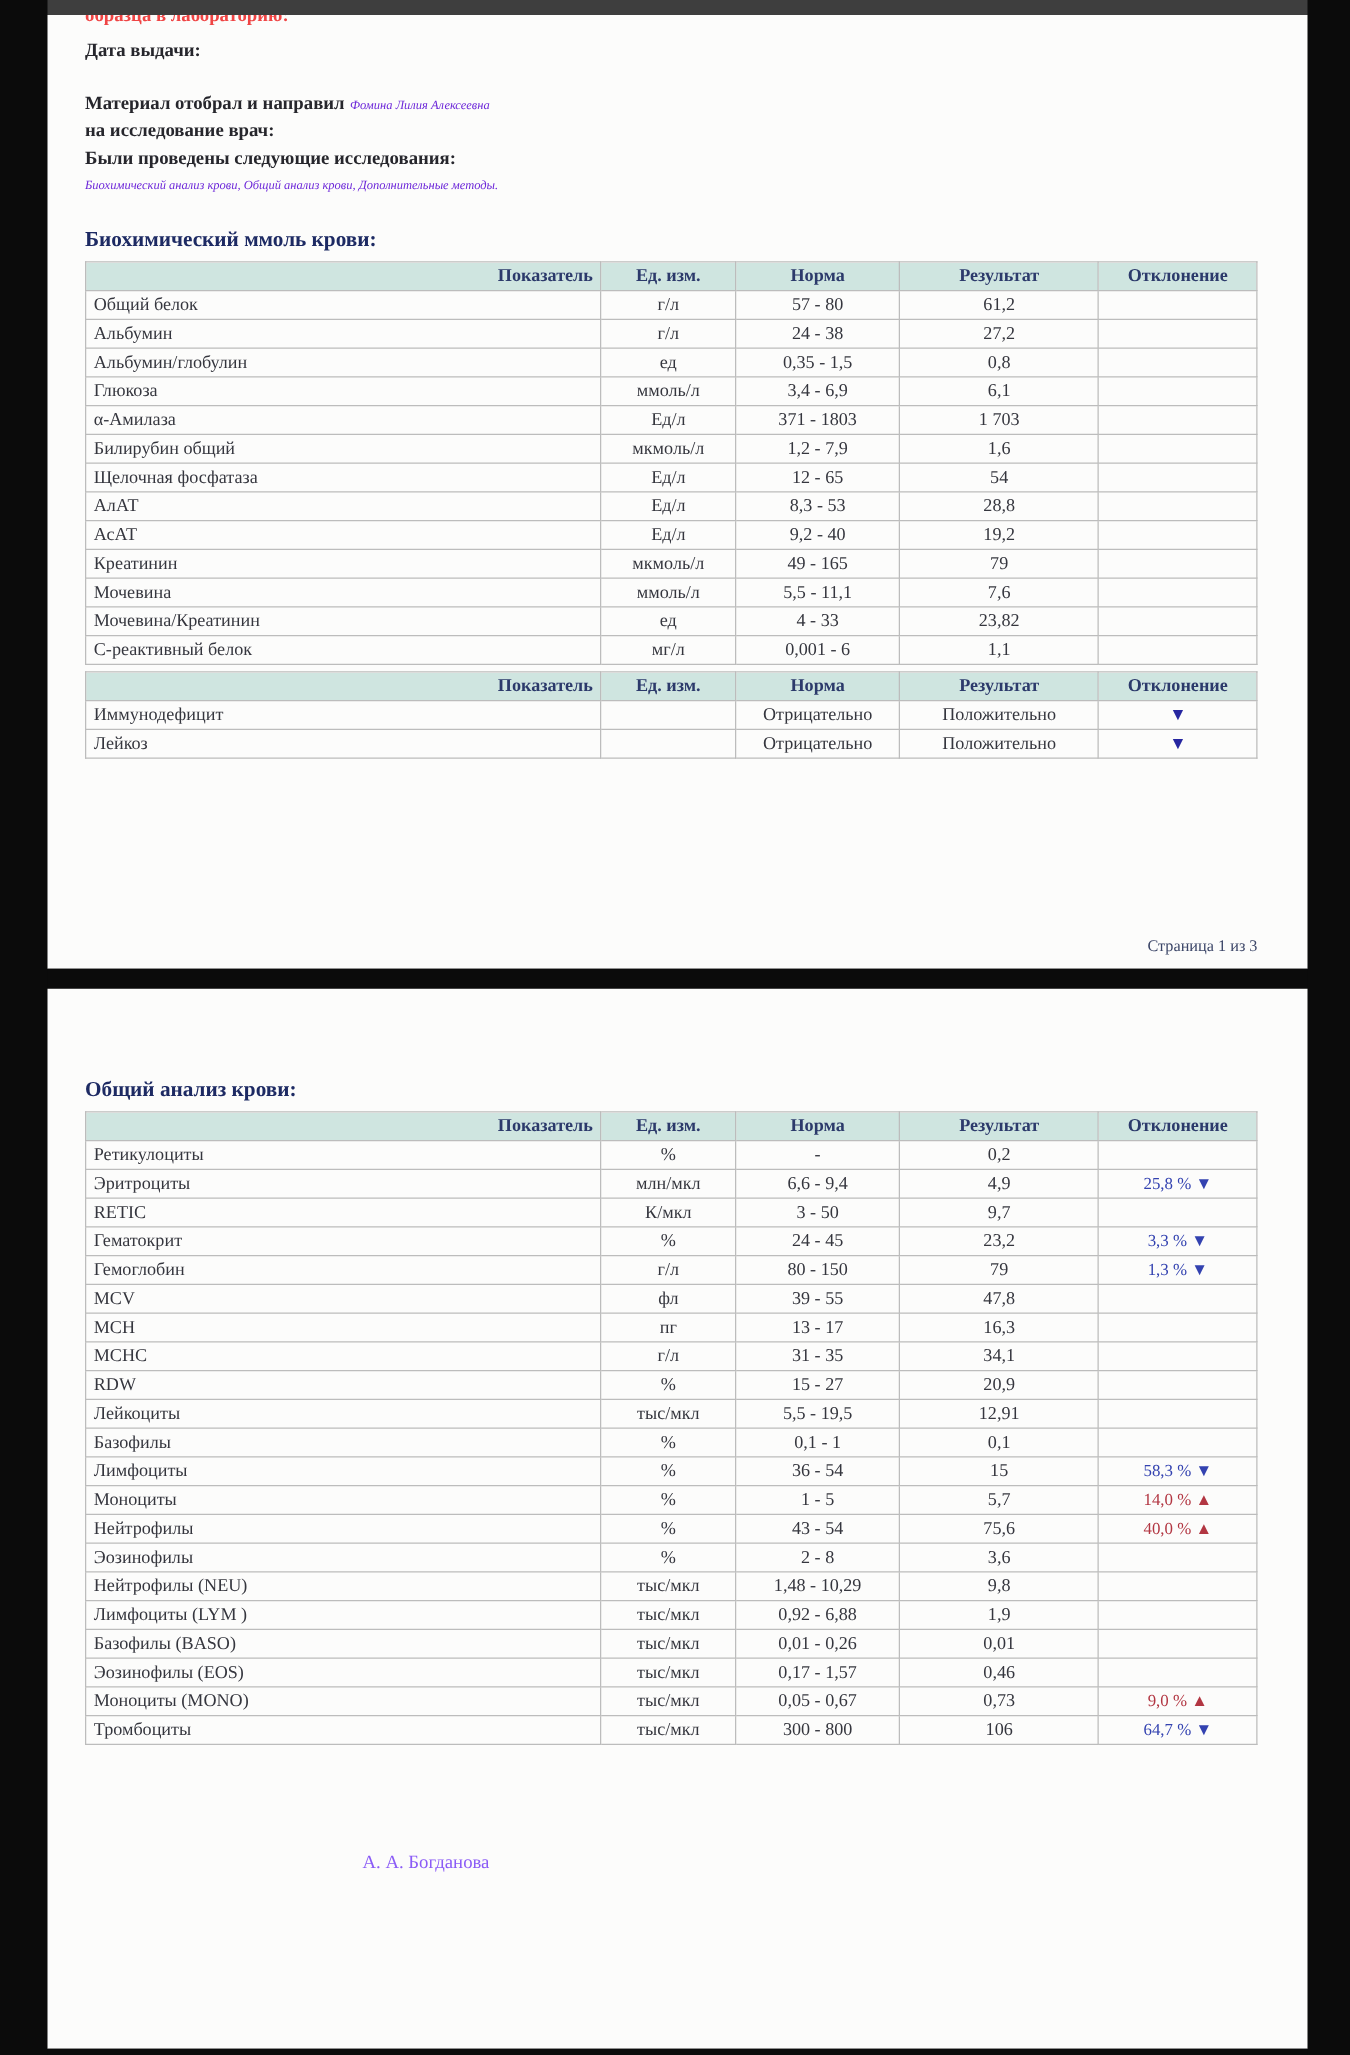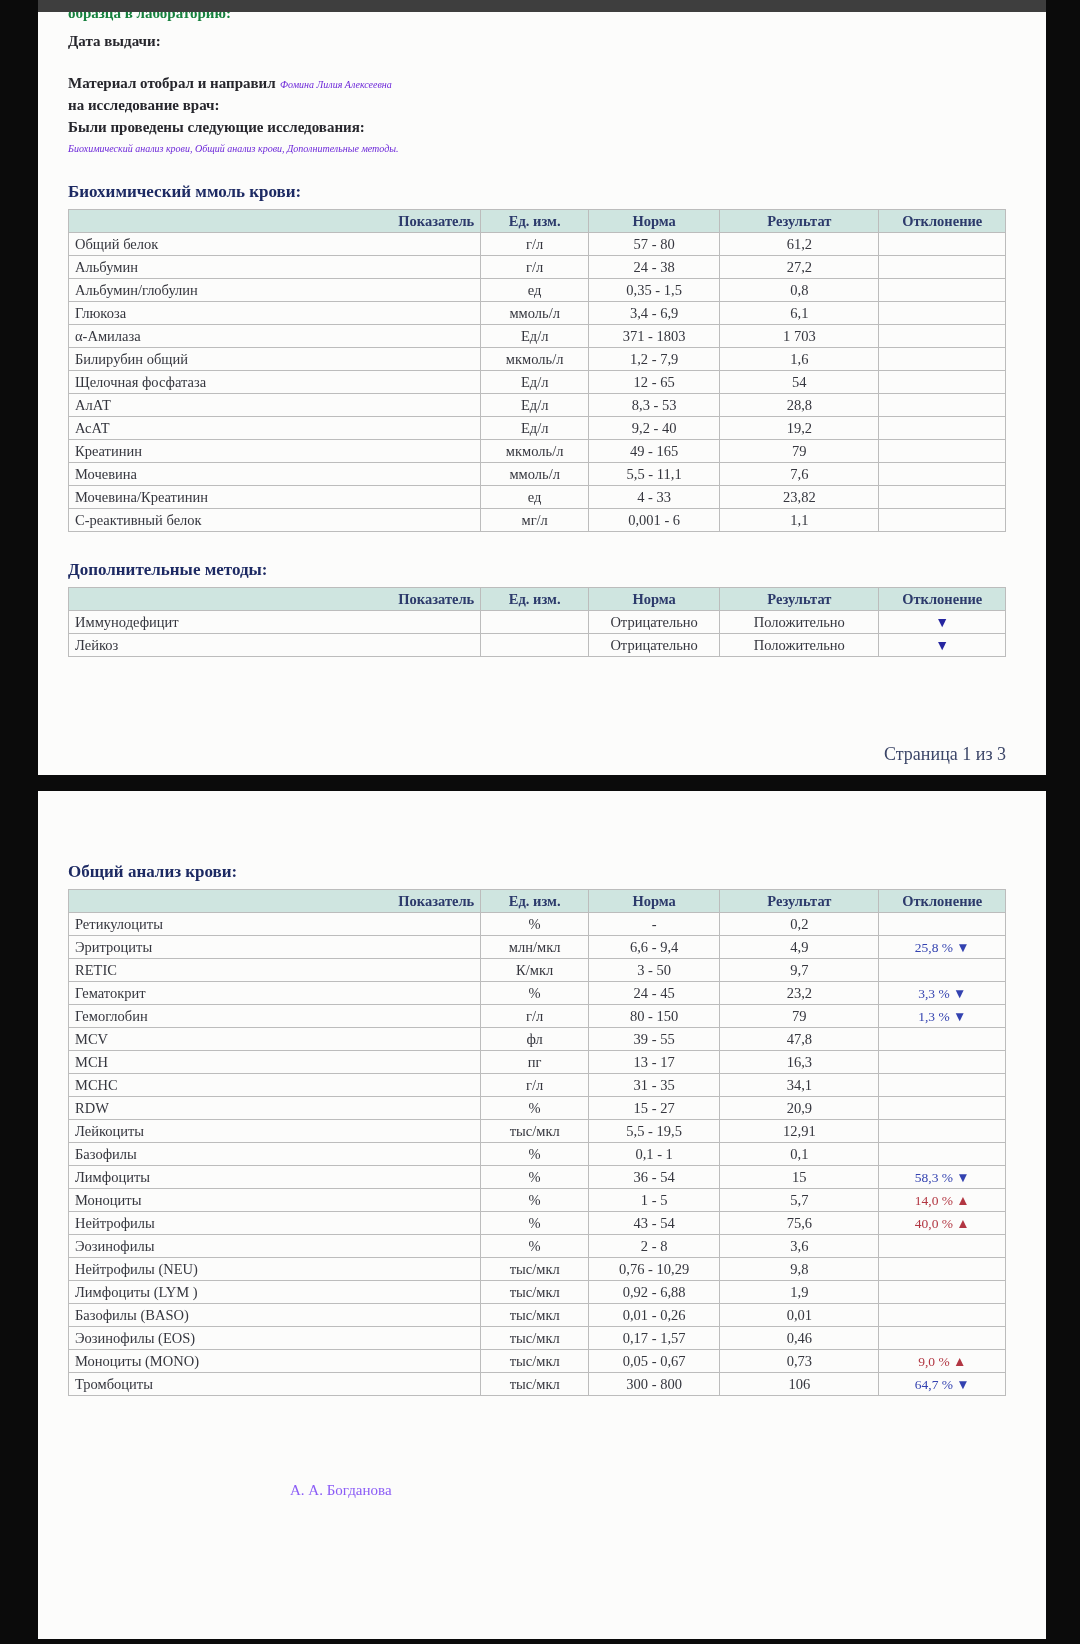--- a/index.html
+++ b/index.html
@@ -7,21 +7,21 @@
           font-family:"Liberation Serif",serif;color:#35363e;}
   .frame{position:absolute;left:38px;top:0;width:1008px;}
   .top-bar{height:12px;background:#3e3e3e;}
   .page{background:#fcfcfb;box-sizing:border-box;}
   .page1{height:763px;padding:0 40px 0 30px;display:flex;flex-direction:column;}
   .page-gap{height:16px;background:#0b0b0b;}
   .page2{height:848px;padding:56px 40px 0 30px;}
   .bottom-bar{height:9px;background:#0b0b0b;}
 
   .clip-line{height:13px;overflow:hidden;}
-  .clip-line span{display:block;margin-top:-7px;font-weight:bold;font-size:15px;color:#15803d;}
+  .clip-line span{display:block;margin-top:-7px;font-weight:bold;font-size:15px;color:#ef4444;}
   .bold-label{font-weight:bold;font-size:15px;color:#26262c;line-height:22px;}
   .plain{font-size:10px;line-height:22px;color:#6d28d9;font-style:italic;}
   .issue-date{margin-top:5px;}
   .doctor-row{display:flex;align-items:center;margin-top:2px;}
   .doctor-label{width:212px;margin-top:18px;}
   .studies-label{}
   .sec-title{font-size:17px;font-weight:bold;color:#1d2a63;line-height:24px;}
   .t1{margin-top:20px;}
   .t2{margin-top:26px;}
   .page2 .sec-title{margin-top:13px;}
@@ -33,21 +33,21 @@
   thead th{background:#cfe5e0;color:#2c3a6b;font-weight:bold;text-align:center;}
   thead th:first-child{text-align:right;}
   td{text-align:center;color:#35363e;}
   td.c-name{text-align:left;}
   .dev{font-size:13.5px;}
   .dev.down{color:#3342b0;}
   .dev.up{color:#b23642;}
   .dev.navy{color:#2626a0;font-size:14px;}
 
   .page-number{margin-top:auto;margin-bottom:10px;align-self:flex-end;
-               font-size:18px;color:#3c4668;}
+               font-size:13px;color:#3c4668;}
   .signature{margin-top:86px;margin-left:222px;font-size:15px;color:#8b5cf6;}
 </style>
 </head>
 <body>
 
 <div class="screen">
   <div class="frame">
 
     <div class="top-bar"></div>
 
@@ -169,21 +169,20 @@
             <tr>
               <td class="c-name">С-реактивный белок</td>
               <td class="c-unit">мг/л</td>
               <td class="c-norm">0,001 - 6</td>
               <td class="c-result">1,1</td>
               <td class="c-dev"></td>
             </tr>
           </tbody>
       </table>
 
-      <div class="sec-title t2">Дополнительные методы:</div>
       <table>
         <colgroup>
             <col style="width:44%">
             <col style="width:11.5%">
             <col style="width:14%">
             <col style="width:17%">
             <col style="width:13.5%">
           </colgroup>
         <thead>
             <tr>
@@ -338,21 +337,21 @@
             <tr>
               <td class="c-name">Эозинофилы</td>
               <td class="c-unit">%</td>
               <td class="c-norm">2 - 8</td>
               <td class="c-result">3,6</td>
               <td class="c-dev"></td>
             </tr>
             <tr>
               <td class="c-name">Нейтрофилы (NEU)</td>
               <td class="c-unit">тыс/мкл</td>
-              <td class="c-norm">0,76 - 10,29</td>
+              <td class="c-norm">1,48 - 10,29</td>
               <td class="c-result">9,8</td>
               <td class="c-dev"></td>
             </tr>
             <tr>
               <td class="c-name">Лимфоциты (LYM )</td>
               <td class="c-unit">тыс/мкл</td>
               <td class="c-norm">0,92 - 6,88</td>
               <td class="c-result">1,9</td>
               <td class="c-dev"></td>
             </tr>

